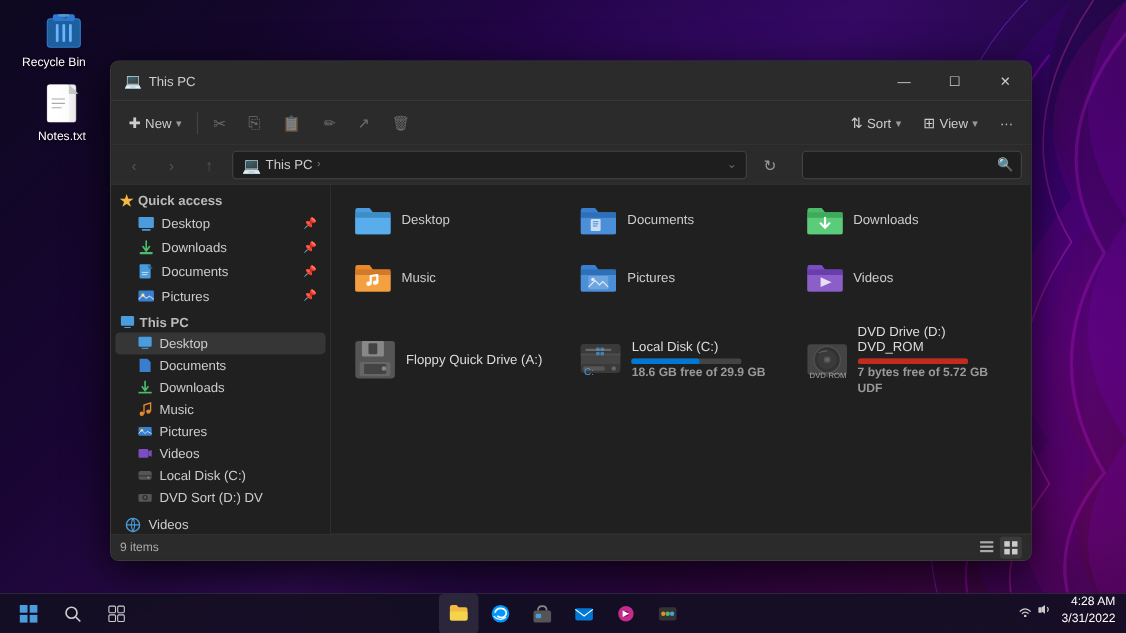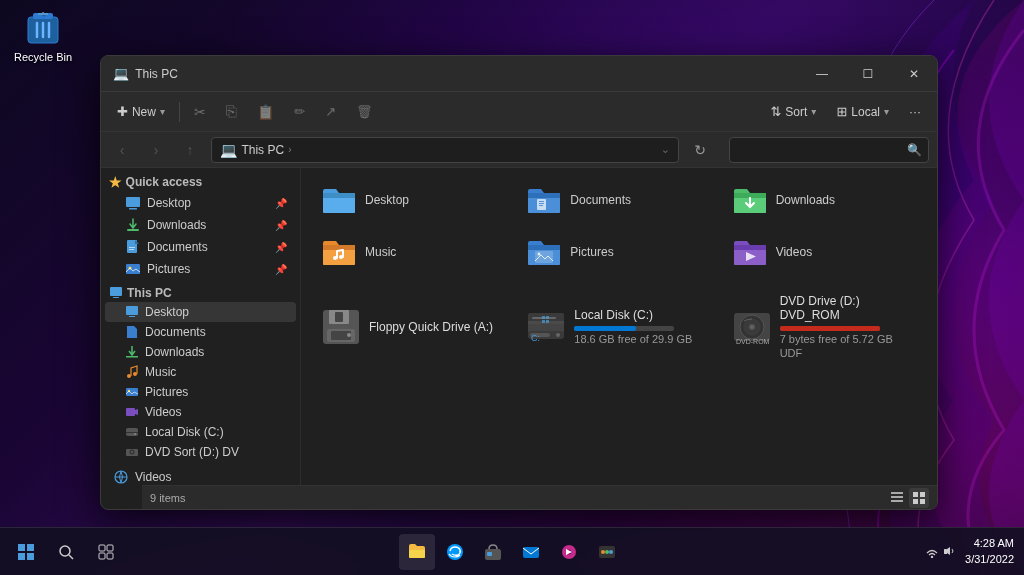--- a/index.html
+++ b/index.html
@@ -37,21 +37,21 @@
       width: 350px;
       height: 575px;
       opacity: 0.7;
     }
 
     
     .desktop-icon {
       position: absolute;
       display: flex;
       flex-direction: column;
-      align-items: center;
+      align-items: flex-end;
       width: 70px;
       cursor: pointer;
       color: white;
       font-size: 11px;
       text-align: center;
       text-shadow: 1px 1px 2px rgba(0,0,0,0.8);
     }
     .desktop-icon .icon-img {
       width: 40px;
       height: 40px;
@@ -72,25 +72,25 @@
       top: 75px;
       left: 8px;
     }
 
     
     .taskbar {
       position: absolute;
       bottom: 0;
       left: 0;
       right: 0;
-      height: 48px;
+      height: 36px;
       background: rgba(20, 15, 35, 0.92);
       backdrop-filter: blur(10px);
       display: flex;
-      align-items: center;
+      align-items: flex-start;
       justify-content: space-between;
       z-index: 100;
       border-top: 1px solid rgba(255,255,255,0.1);
     }
     .taskbar-left {
       display: flex;
       align-items: center;
       gap: 4px;
       padding-left: 8px;
     }
@@ -390,33 +390,32 @@
       background: #444;
       border-radius: 2px;
       margin-top: 2px;
     }
     .drive-bar {
       height: 100%;
       border-radius: 2px;
       background: #0078d4;
     }
     .drive-bar.full { background: #c42b1c; }
-    .drive-size { color: #999; font-size: 11px; }
+    .drive-size { color: #999; font-size: 11px; font-weight: bold; }
 
     
     .status-bar {
       height: 24px;
       background: #2b2b2b;
       border-top: 1px solid #333;
       display: flex;
       align-items: center;
       justify-content: space-between;
       padding: 0 8px;
       flex-shrink: 0;
-      margin-left: 41px;
     }
     .status-text {
       color: #aaa;
       font-size: 11px;
     }
     .view-toggles {
       display: flex;
       gap: 2px;
     }
     .view-toggle {
@@ -462,20 +461,34 @@
         <rect x="9" y="4" width="20" height="6" rx="2" fill="#2d7ad4"></rect>
         <path d="M13,14 L13,28 M19,14 L19,28 M25,14 L25,28" stroke="#6ab5ff" stroke-width="2.5" stroke-linecap="round"></path>
         <text x="19" y="6" text-anchor="middle" fill="#7cc4ff" font-size="4">♻</text>
 
         <path d="M14,5 L24,5" stroke="#5599cc" stroke-width="2"></path>
       </svg>
     </div>
     <span style="color:white;font-size:11px;text-shadow:1px 1px 3px black;">Recycle Bin</span>
   </div>
 
+  <div class="desktop-icon notes-txt" style="position:absolute;top:75px;left:8px;">
+    <div class="icon-img">
+      <svg width="34" height="38" viewBox="0 0 34 38">
+        <rect x="2" y="1" width="26" height="34" rx="2" fill="#f5f5f5" stroke="#ddd" stroke-width="0.5"></rect>
+        <rect x="2" y="1" width="20" height="34" rx="2" fill="white"></rect>
+        <path d="M22,1 L30,9 L22,9Z" fill="#ccc"></path>
+        <path d="M22,1 L22,9 L30,9" fill="none" stroke="#bbb" stroke-width="0.5"></path>
+        <line x1="6" y1="14" x2="18" y2="14" stroke="#aaa" stroke-width="1"></line>
+        <line x1="6" y1="18" x2="18" y2="18" stroke="#aaa" stroke-width="1"></line>
+        <line x1="6" y1="22" x2="15" y2="22" stroke="#aaa" stroke-width="1"></line>
+      </svg>
+    </div>
+    <span style="color:white;font-size:11px;text-shadow:1px 1px 3px black;">Notes.txt</span>
+  </div>
 </div>
 
 <div class="explorer-window">
 
   <div class="title-bar">
     <div style="display:flex;align-items:center;gap:6px;padding-left:12px;flex:1;">
       <span style="color:#4a9cdc;font-size:13px;">💻</span>
       <span style="color:#ccc;font-size:12px;">This PC</span>
     </div>
     <div class="window-controls">
@@ -511,21 +524,21 @@
       <span style="font-size:13px;">🗑</span>
     </div>
     <div class="toolbar-spacer"></div>
     <div class="toolbar-btn">
       <span style="font-size:13px;">⇅</span>
       <span>Sort</span>
       <span style="font-size:10px;color:#999;">▾</span>
     </div>
     <div class="toolbar-btn">
       <span style="font-size:13px;">⊞</span>
-      <span>Local</span>
+      <span>View</span>
       <span style="font-size:10px;color:#999;">▾</span>
     </div>
     <div class="toolbar-btn">
       <span>···</span>
     </div>
   </div>
 
   <div class="address-bar">
     <div class="nav-btn disabled">‹</div>
     <div class="nav-btn disabled">›</div>

